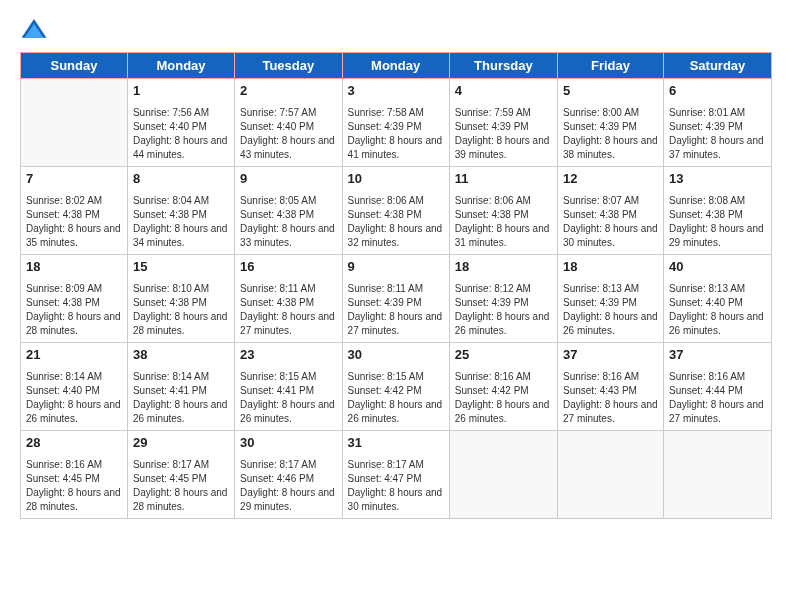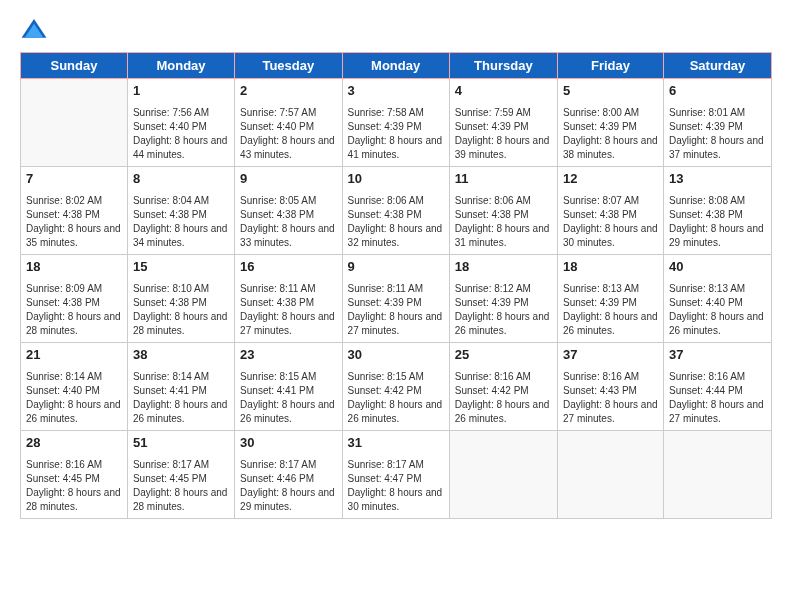--- a/index.html
+++ b/index.html
@@ -239,21 +239,21 @@
             <div class="day-num">37</div>
             <div class="day-info">Sunrise: 8:16 AM<br>Sunset: 4:44 PM<br>Daylight: 8 hours and 27 minutes.</div>
           </td>
         </tr>
         <tr>
           <td>
             <div class="day-num">28</div>
             <div class="day-info">Sunrise: 8:16 AM<br>Sunset: 4:45 PM<br>Daylight: 8 hours and 28 minutes.</div>
           </td>
           <td>
-            <div class="day-num">51</div>
+            <div class="day-num">29</div>
             <div class="day-info">Sunrise: 8:17 AM<br>Sunset: 4:45 PM<br>Daylight: 8 hours and 28 minutes.</div>
           </td>
           <td>
             <div class="day-num">30</div>
             <div class="day-info">Sunrise: 8:17 AM<br>Sunset: 4:46 PM<br>Daylight: 8 hours and 29 minutes.</div>
           </td>
           <td>
             <div class="day-num">31</div>
             <div class="day-info">Sunrise: 8:17 AM<br>Sunset: 4:47 PM<br>Daylight: 8 hours and 30 minutes.</div>
           </td>

